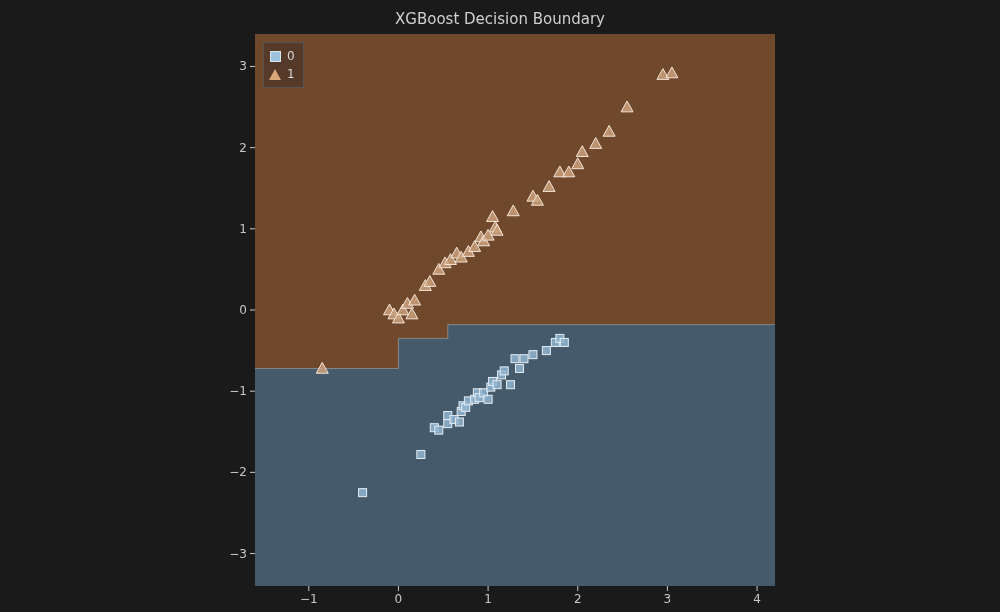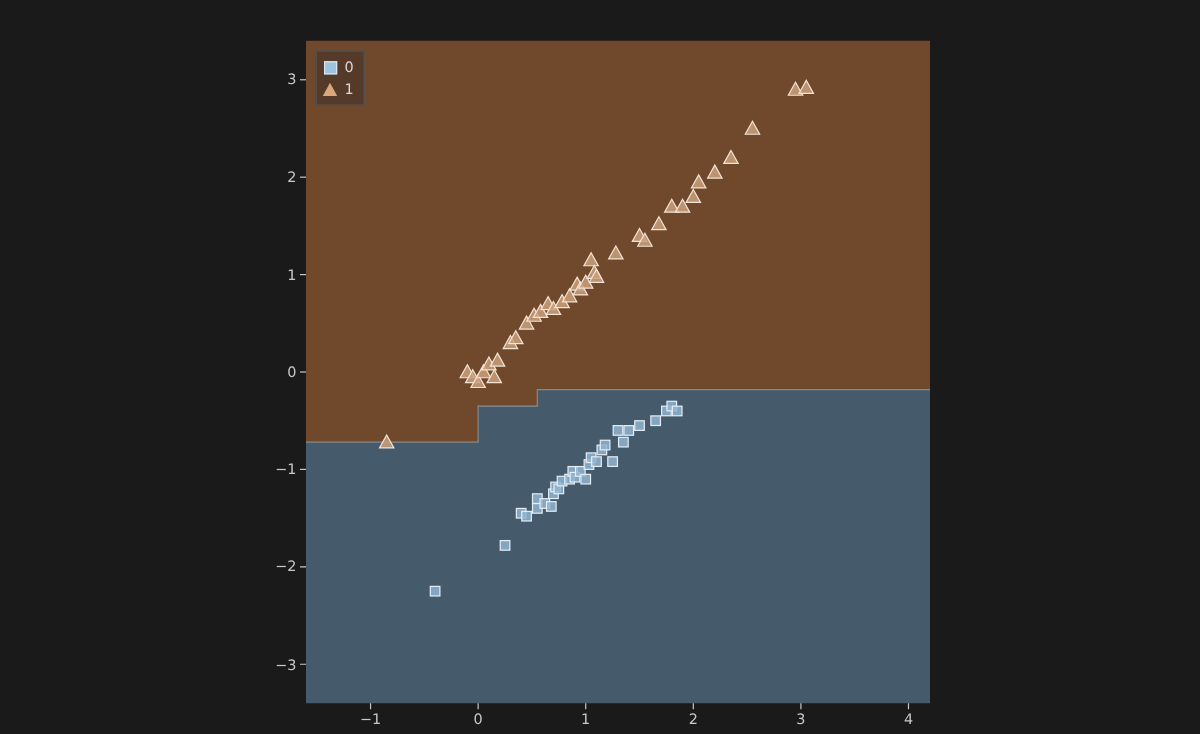--- a/index.html
+++ b/index.html
@@ -87,20 +87,21 @@
     border-left:4px solid transparent;
     border-right:4px solid transparent;
     border-bottom:7px solid #1a1a1a;
     opacity:0; 
   }
 </style>
 </head>
 <body>
 
 <div class="stage">
+  <div class="title">XGBoost Decision Boundary</div>
   <div class="plot-area" id="plot" style="left: 255px; top: 34px; width: 520px; height: 552px;">
       <svg width="520" height="552" overflow="visible">
         <path d="M 0 0 L 520 0 L 520 290.61176470588236 L 520 290.61176470588236 L 192.75862068965517 290.61176470588236 L 192.75862068965517 304.4117647058824 L 143.44827586206895 304.4117647058824 L 143.44827586206895 334.44705882352946 L 0 334.44705882352946 L 0 334.44705882352946 Z" fill="#7a4e2f" fill-opacity="0.9"></path>
         <path d="M 0 552 L 520 552 L 520 290.61176470588236 L 520 290.61176470588236 L 192.75862068965517 290.61176470588236 L 192.75862068965517 304.4117647058824 L 143.44827586206895 304.4117647058824 L 143.44827586206895 334.44705882352946 L 0 334.44705882352946 L 0 334.44705882352946 Z" fill="#4a6374" fill-opacity="0.9"></path>
         <path d="M 0 334.44705882352946 L 143.44827586206895 334.44705882352946 L 143.44827586206895 304.4117647058824 L 192.75862068965517 304.4117647058824 L 192.75862068965517 290.61176470588236 L 520 290.61176470588236 " stroke="#c8c8c8" stroke-width="1" fill="none" stroke-opacity="0.5"></path>
         <rect x="0.5" y="0.5" width="519" height="551" fill="none" stroke="#c8c8c8" stroke-width="0"></rect>
         <line x1="-5" x2="0" y1="519.5294117647059" y2="519.5294117647059" stroke="#c8c8c8"></line>
         <line x1="-5" x2="0" y1="438.3529411764706" y2="438.3529411764706" stroke="#c8c8c8"></line>
         <line x1="-5" x2="0" y1="357.17647058823525" y2="357.17647058823525" stroke="#c8c8c8"></line>
         <line x1="-5" x2="0" y1="276" y2="276" stroke="#c8c8c8"></line>

